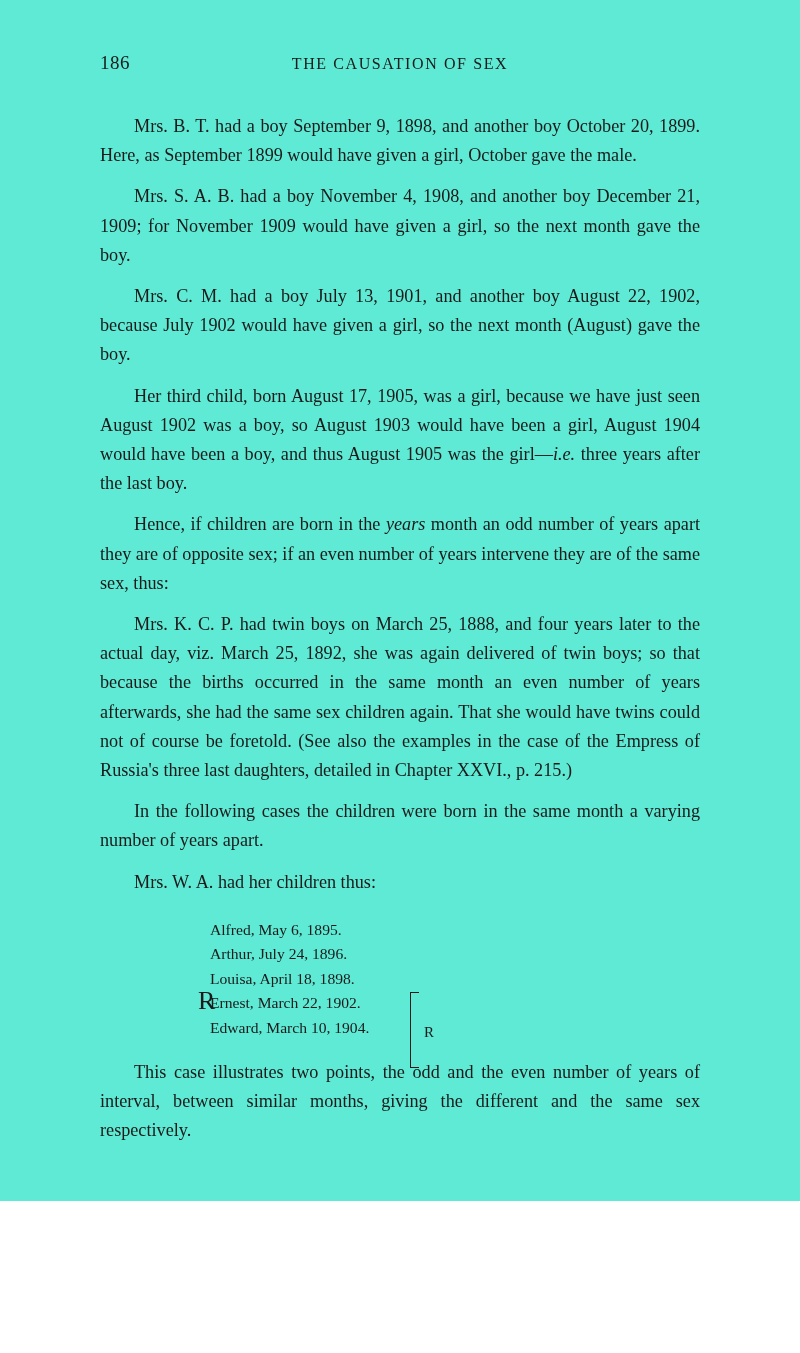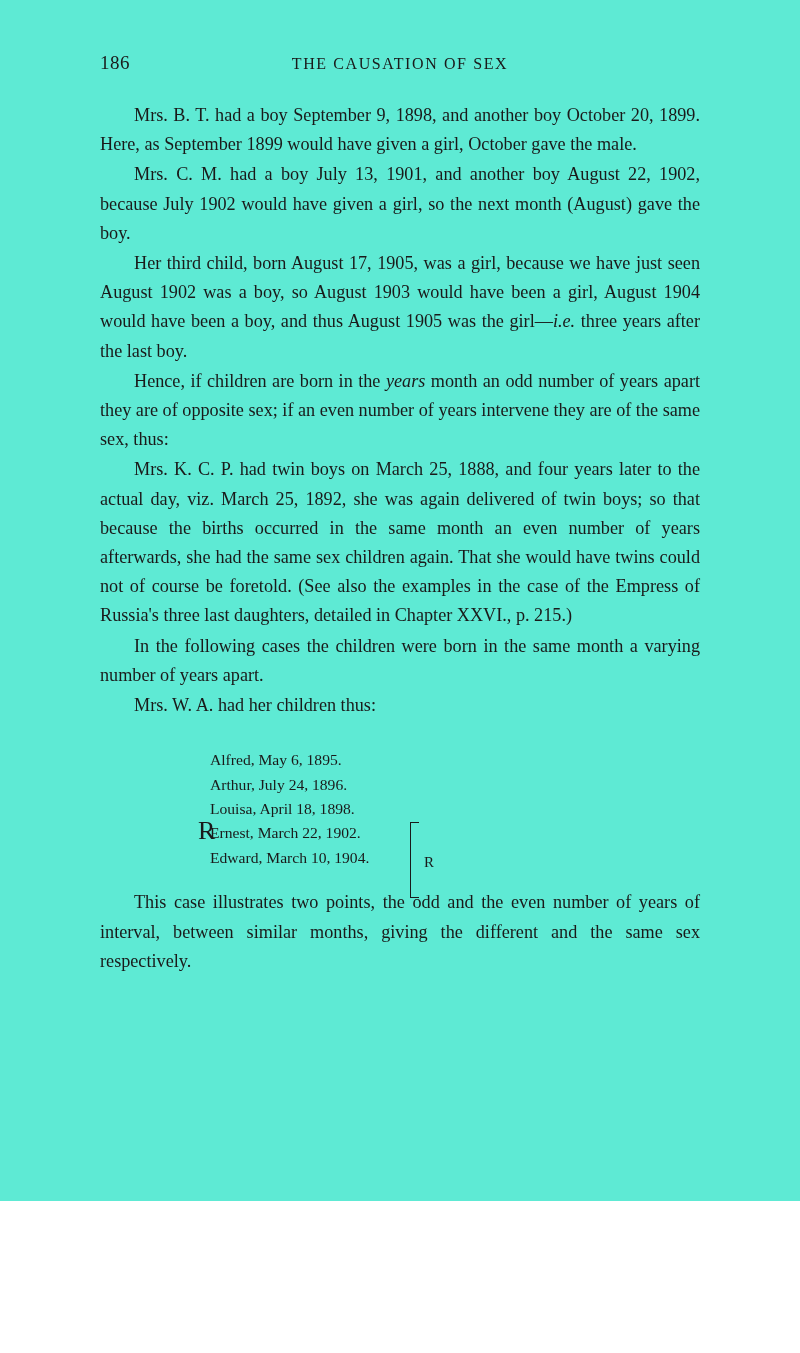--- a/index.html
+++ b/index.html
@@ -39,32 +39,32 @@
   .folio-spacer {
     width: 70px;
   }
   .body {
     position: absolute;
     top: 100px;
     left: 100px;
     width: 600px;
   }
   p.para {
-    margin: 1px 0 1px 0;
+    margin: 12px 0 1px 0;
     font-size: 18.2px;
     line-height: 29.2px;
     text-align: justify;
     text-indent: 34px;
     hyphens: none;
   }
   em {
     font-style: italic;
   }
   .list-block {
-    margin-top: 28px;
+    margin-top: 21px;
     margin-bottom: 18px;
     padding-left: 110px;
     font-size: 15.6px;
     line-height: 24.4px;
     position: relative;
   }
   .list-line {
     white-space: pre;
   }
   .brace-wrap {
@@ -122,20 +122,21 @@
 
   <div class="header">
     <div class="folio">186</div>
     <div class="running-title">THE CAUSATION OF SEX</div>
     <div class="folio-spacer"></div>
   </div>
 
   <div class="body">
 
     <p class="para">Mrs. B. T. had a boy September 9, 1898, and another boy October 20, 1899. Here, as September 1899 would have given a girl, October gave the male.</p>
+    <p class="para">Mrs. S. A. B. had a boy November 4, 1908, and another boy December 21, 1909; for November 1909 would have given a girl, so the next month gave the boy.</p>
     <p class="para">Mrs. C. M. had a boy July 13, 1901, and another boy August 22, 1902, because July 1902 would have given a girl, so the next month (August) gave the boy.</p>
 
     <p class="para"><span>Her third child, born August 17, 1905, was a girl, because we have just seen August 1902 was a boy, so August 1903 would have been a girl, August 1904 would have been a boy, and thus August 1905 was the girl—</span><em>i.e.</em><span> three years after the last boy.</span></p>
 
     <p class="para"><span>Hence, if children are born in the <em>years</em> month an odd number of years apart they are of opposite sex; if an even number of years intervene they are of the same sex, thus:</span></p>
 
     <p class="para">Mrs. K. C. P. had twin boys on March 25, 1888, and four years later to the actual day, viz. March 25, 1892, she was again delivered of twin boys; so that because the births occurred in the same month an even number of years afterwards, she had the same sex children again. That she would have twins could not of course be foretold. (See also the examples in the case of the Empress of Russia's three last daughters, detailed in Chapter XXVI., p. 215.)</p>
     <p class="para">In the following cases the children were born in the same month a varying number of years apart.</p>
     <p class="para">Mrs. W. A. had her children thus:</p>
 

